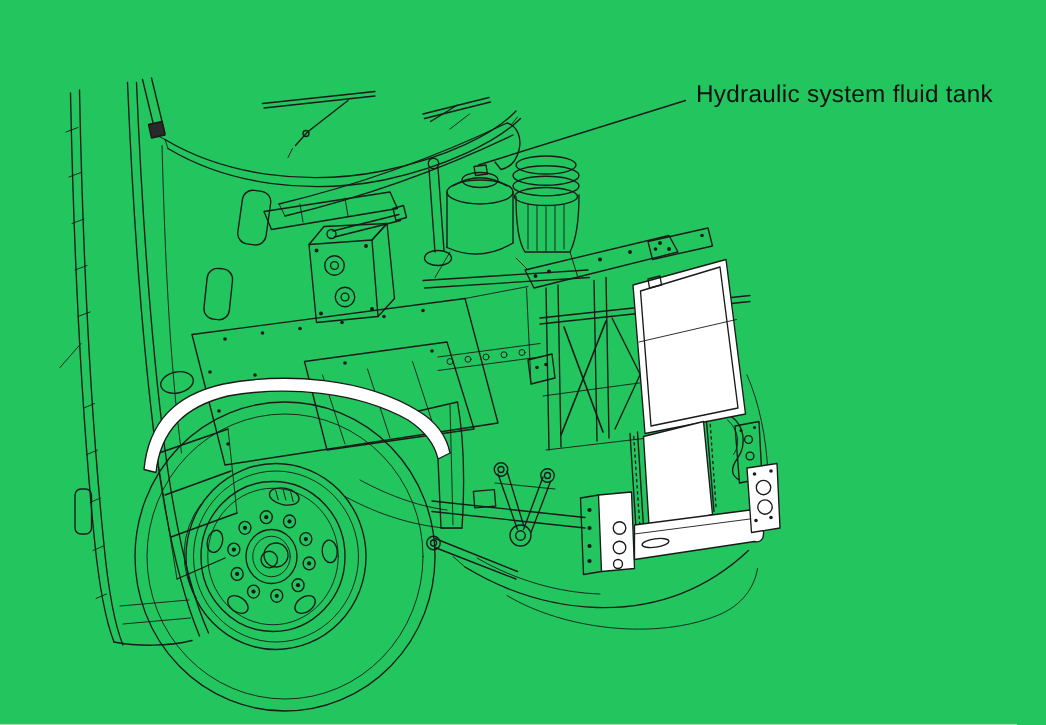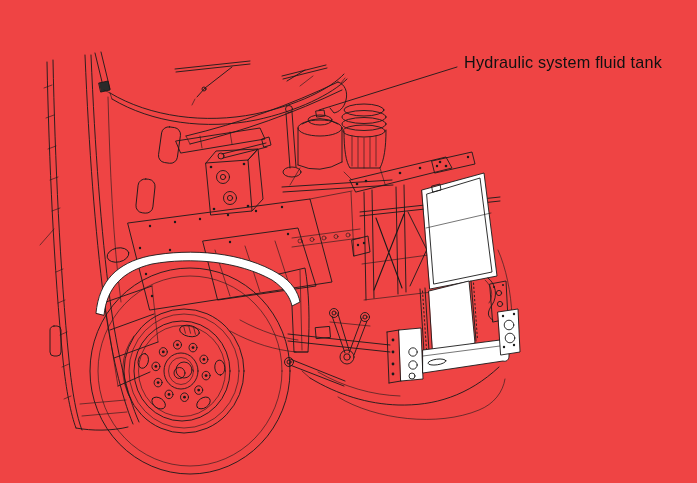--- a/index.html
+++ b/index.html
@@ -1,16 +1,16 @@
 <!DOCTYPE html>
 <html><head>
 <meta charset="utf-8">
 <style>
   html,body{margin:0;padding:0;background:#ffffff;}
-  .stage{position:relative;width:697px;height:483px;background:#ef4444;overflow:hidden;
+  .stage{position:relative;width:697px;height:483px;background:#22c55e;overflow:hidden;
          font-family:"Liberation Sans", sans-serif;}
   svg{position:absolute;left:0;top:0;}
   svg *{fill:none;stroke:#1a1a1a;stroke-width:.9;stroke-linecap:round;stroke-linejoin:round;}
   svg .thin{stroke-width:.6;}
   svg .mid{stroke-width:1.1;}
   svg .white{fill:#ffffff;}
   svg .dark{fill:#2a2a2a;stroke:#1a1a1a;}
   svg .dot{fill:#1a1a1a;stroke:none;}
   svg .meshfill{stroke:#1a1a1a;}
   svg text{stroke:none;fill:#111111;}

